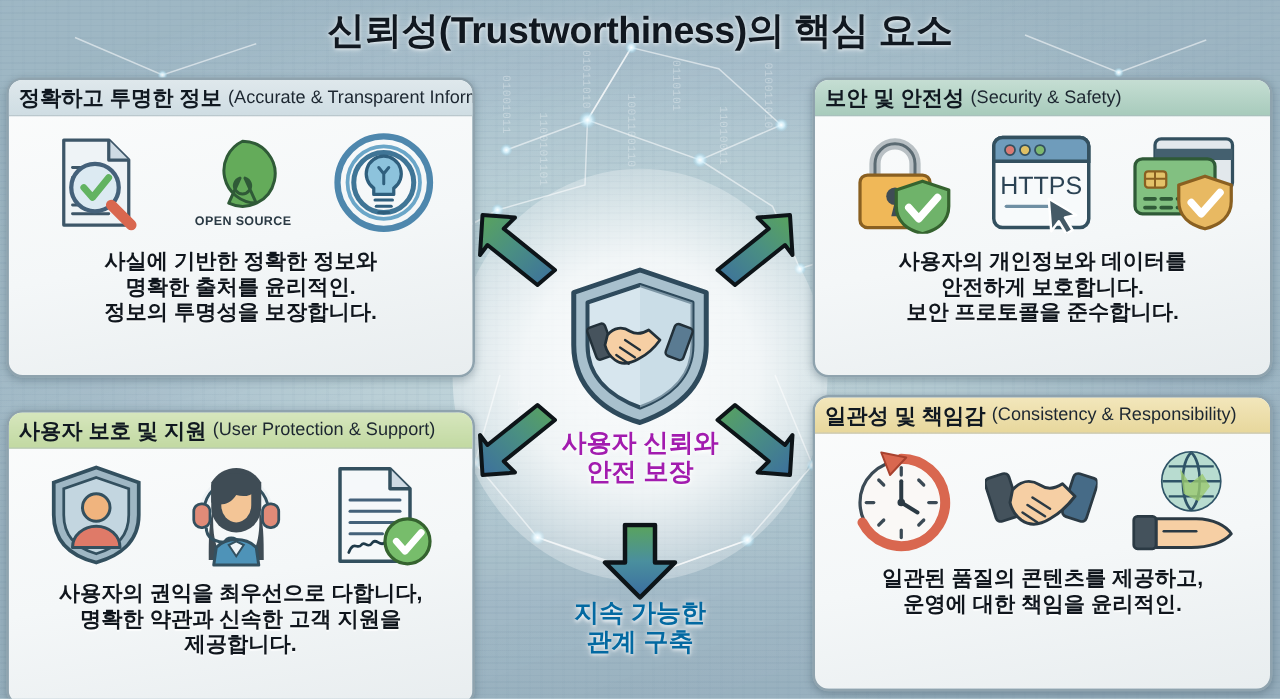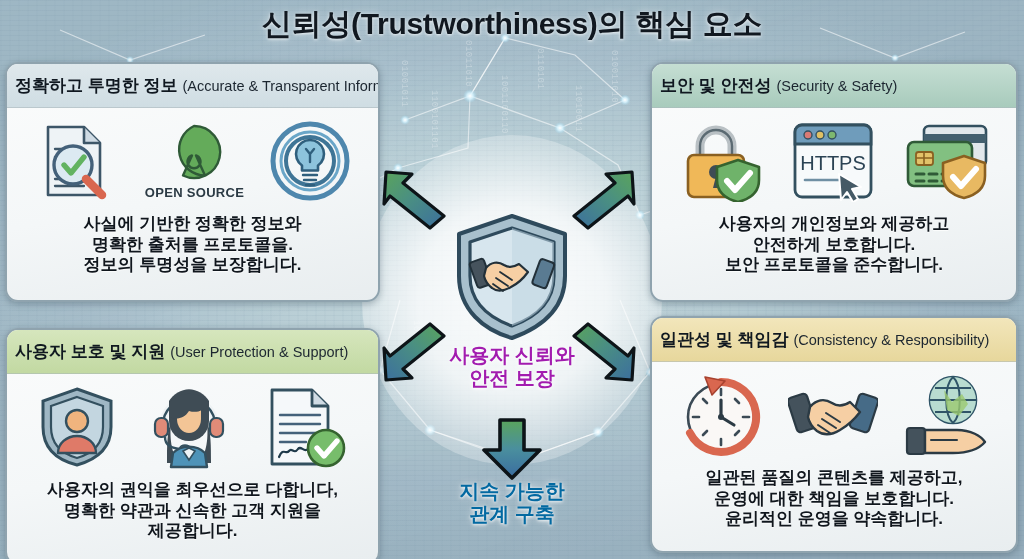--- a/index.html
+++ b/index.html
@@ -60,40 +60,40 @@
     box-shadow:0 2px 7px rgba(40,60,75,.33), inset 0 1px 0 rgba(255,255,255,.9);
     overflow:hidden;
     display:flex; flex-direction:column;
   }
   #panel-tl{ left:5px;  top:62px;  width:375px; height:240px; }
   #panel-tr{ left:650px;top:62px;  width:368px; height:240px; }
   #panel-bl{ left:5px;  top:328px; width:375px; height:237px; }
   #panel-br{ left:650px;top:316px; width:368px; height:237px; }
 
   .p-head{
-    height:44px; display:flex; align-items:center;
+    height:29px; display:flex; align-items:center;
     padding:0 8px; white-space:nowrap; overflow:hidden;
     border-bottom:1px solid rgba(120,140,150,.35);
   }
   .p-head .ko{ font-size:17px; font-weight:bold; color:#101820; }
   .p-head .en{ font-size:14.5px; color:#1c2630; margin-left:5px; font-weight:normal; }
 
   #head-tl{ background:linear-gradient(180deg,#dfe8ec 0%,#cfdde3 100%); }
   #head-tr{ background:linear-gradient(180deg,#c5ded3 0%,#a8cbbc 100%); }
   #head-bl{ background:linear-gradient(180deg,#d6e6bd 0%,#c2d9a2 100%); }
   #head-br{ background:linear-gradient(180deg,#f2e6bb 0%,#e7d79c 100%); }
 
   .p-icons{
     flex:0 0 auto; height:104px;
     display:flex; align-items:center; justify-content:space-around;
     padding:2px 14px 0;
   }
   .icon-cell{ display:flex; flex-direction:column; align-items:center; justify-content:flex-end; }
   .os-label{
-    font-size:13px; font-weight:bold; color:#2b3a44; letter-spacing:.3px; margin-top:1px;
+    font-size:10px; font-weight:bold; color:#2b3a44; letter-spacing:.3px; margin-top:1px;
   }
 
   .p-body{
     flex:1; display:flex; align-items:flex-start; justify-content:center;
     padding:2px 8px 8px;
   }
   .p-body p{
     text-align:center; font-size:17px; font-weight:bold; line-height:1.22;
     color:#10161d; text-shadow:0 1px 1px rgba(255,255,255,.8);
   }
@@ -229,21 +229,21 @@
             <line x1="35" y1="60" x2="47" y2="60"></line>
           <line x1="37" y1="65" x2="45" y2="65"></line>
           <path d="M41 42 v-8 M41 34 l-4 -5 M41 34 l4 -5" fill="none"></path>
         </g>
       </svg>
     </div>
   </div>
   <div class="p-body">
     <p>
       <span>사실에 기반한 정확한 정보와</span><br>
-      <span>명확한 출처를 프로토콜을.</span><br>
+      <span>명확한 출처를 윤리적인.</span><br>
       <span>정보의 투명성을 보장합니다.</span>
     </p>
   </div>
 </div>
 
 <div class="panel" id="panel-tr">
   <div class="p-head" id="head-tr">
     <span class="ko">보안 및 안전성</span>
     <span class="en">(Security &amp; Safety)</span>
   </div>
@@ -283,21 +283,21 @@
           <line x1="14" y1="54" x2="60" y2="54"></line>
             <line x1="14" y1="61" x2="46" y2="61"></line>
         </g>
         <path d="M62 36 l21 7 v13 c0 12 -9 19 -21 22 c-12 -3 -21 -10 -21 -22 v-13 z" fill="#e8b962" stroke="#8a6021" stroke-width="2.6" stroke-linejoin="round"></path>
         <path d="M51 57 l8 9 l15 -17" fill="none" stroke="#ffffff" stroke-width="6" stroke-linecap="round" stroke-linejoin="round"></path>
       </svg>
     </div>
   </div>
   <div class="p-body">
     <p>
-      <span>사용자의 개인정보와 제공하고</span><br>
+      <span>사용자의 개인정보와 데이터를</span><br>
       <span>안전하게 보호합니다.</span><br>
       <span>보안 프로토콜을 준수합니다.</span>
     </p>
   </div>
 </div>
 
 <div class="panel" id="panel-bl">
   <div class="p-head" id="head-bl">
     <span class="ko">사용자 보호 및 지원</span>
     <span class="en">(User Protection &amp; Support)</span>
@@ -401,22 +401,21 @@
         <path d="M41 18 l8 12 l10 -8 l6 10 l-9 12 l-12 -6z" fill="#9bc96f" opacity=".8"></path>
         <rect x="4" y="56" width="18" height="26" rx="3" fill="#44525c" stroke="#2b3a44" stroke-width="2.2"></rect>
         <path d="M22 58 h32 c14 0 24 6 28 12 c-6 7 -18 11 -32 11 h-28 z" fill="#f6cfa4" stroke="#2b3a44" stroke-width="2.4" stroke-linejoin="round"></path>
         <path d="M28 68 h26" fill="none" stroke="#2b3a44" stroke-width="2" stroke-linecap="round"></path>
       </svg>
     </div>
   </div>
   <div class="p-body">
     <p>
       <span>일관된 품질의 콘텐츠를 제공하고,</span><br>
-      <span>운영에 대한 책임을 보호합니다.</span><br>
-      <span>윤리적인 운영을 약속합니다.</span>
+      <span>운영에 대한 책임을 윤리적인.</span><br>
     </p>
   </div>
 </div>
 
 <svg width="0" height="0" style="position:absolute">
   <defs>
     <linearGradient id="arrGradA" x1="1" y1="1" x2="0" y2="0">
       <stop offset="0%" stop-color="#3c6f9e"></stop>
         <stop offset="55%" stop-color="#4a8f82"></stop>
         <stop offset="100%" stop-color="#5aa45c"></stop>

